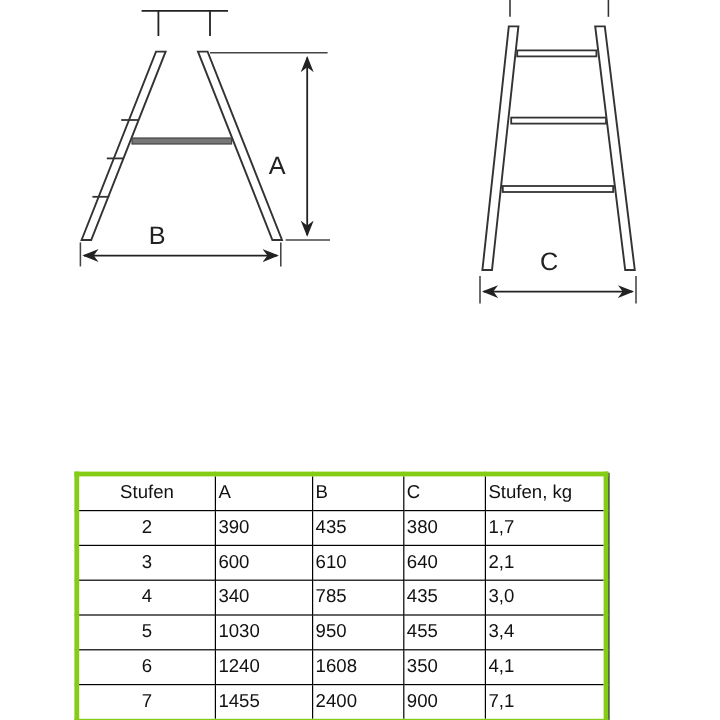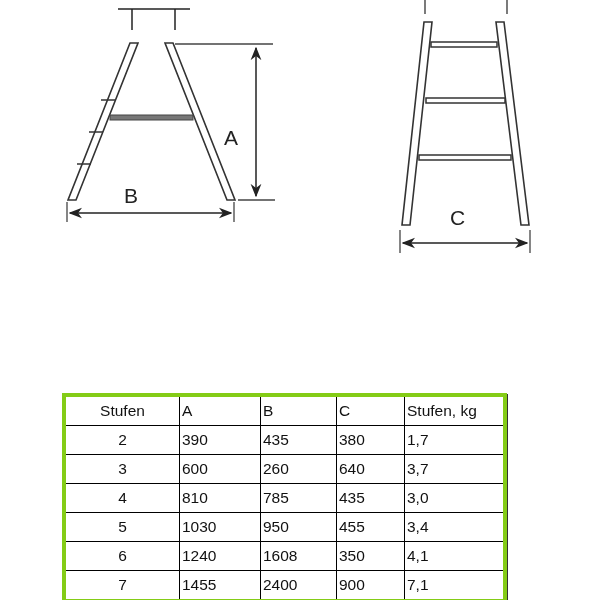--- a/index.html
+++ b/index.html
@@ -96,27 +96,27 @@
     <tr>
       <td class="c0">2</td>
       <td class="c1">390</td>
       <td class="c2">435</td>
       <td class="c3">380</td>
       <td class="c4">1,7</td>
     </tr>
     <tr>
       <td class="c0">3</td>
       <td class="c1">600</td>
-      <td class="c2">260</td>
+      <td class="c2">610</td>
       <td class="c3">640</td>
-      <td class="c4">3,7</td>
+      <td class="c4">2,1</td>
     </tr>
     <tr>
       <td class="c0">4</td>
-      <td class="c1">810</td>
+      <td class="c1">340</td>
       <td class="c2">785</td>
       <td class="c3">435</td>
       <td class="c4">3,0</td>
     </tr>
     <tr>
       <td class="c0">5</td>
       <td class="c1">1030</td>
       <td class="c2">950</td>
       <td class="c3">455</td>
       <td class="c4">3,4</td>

